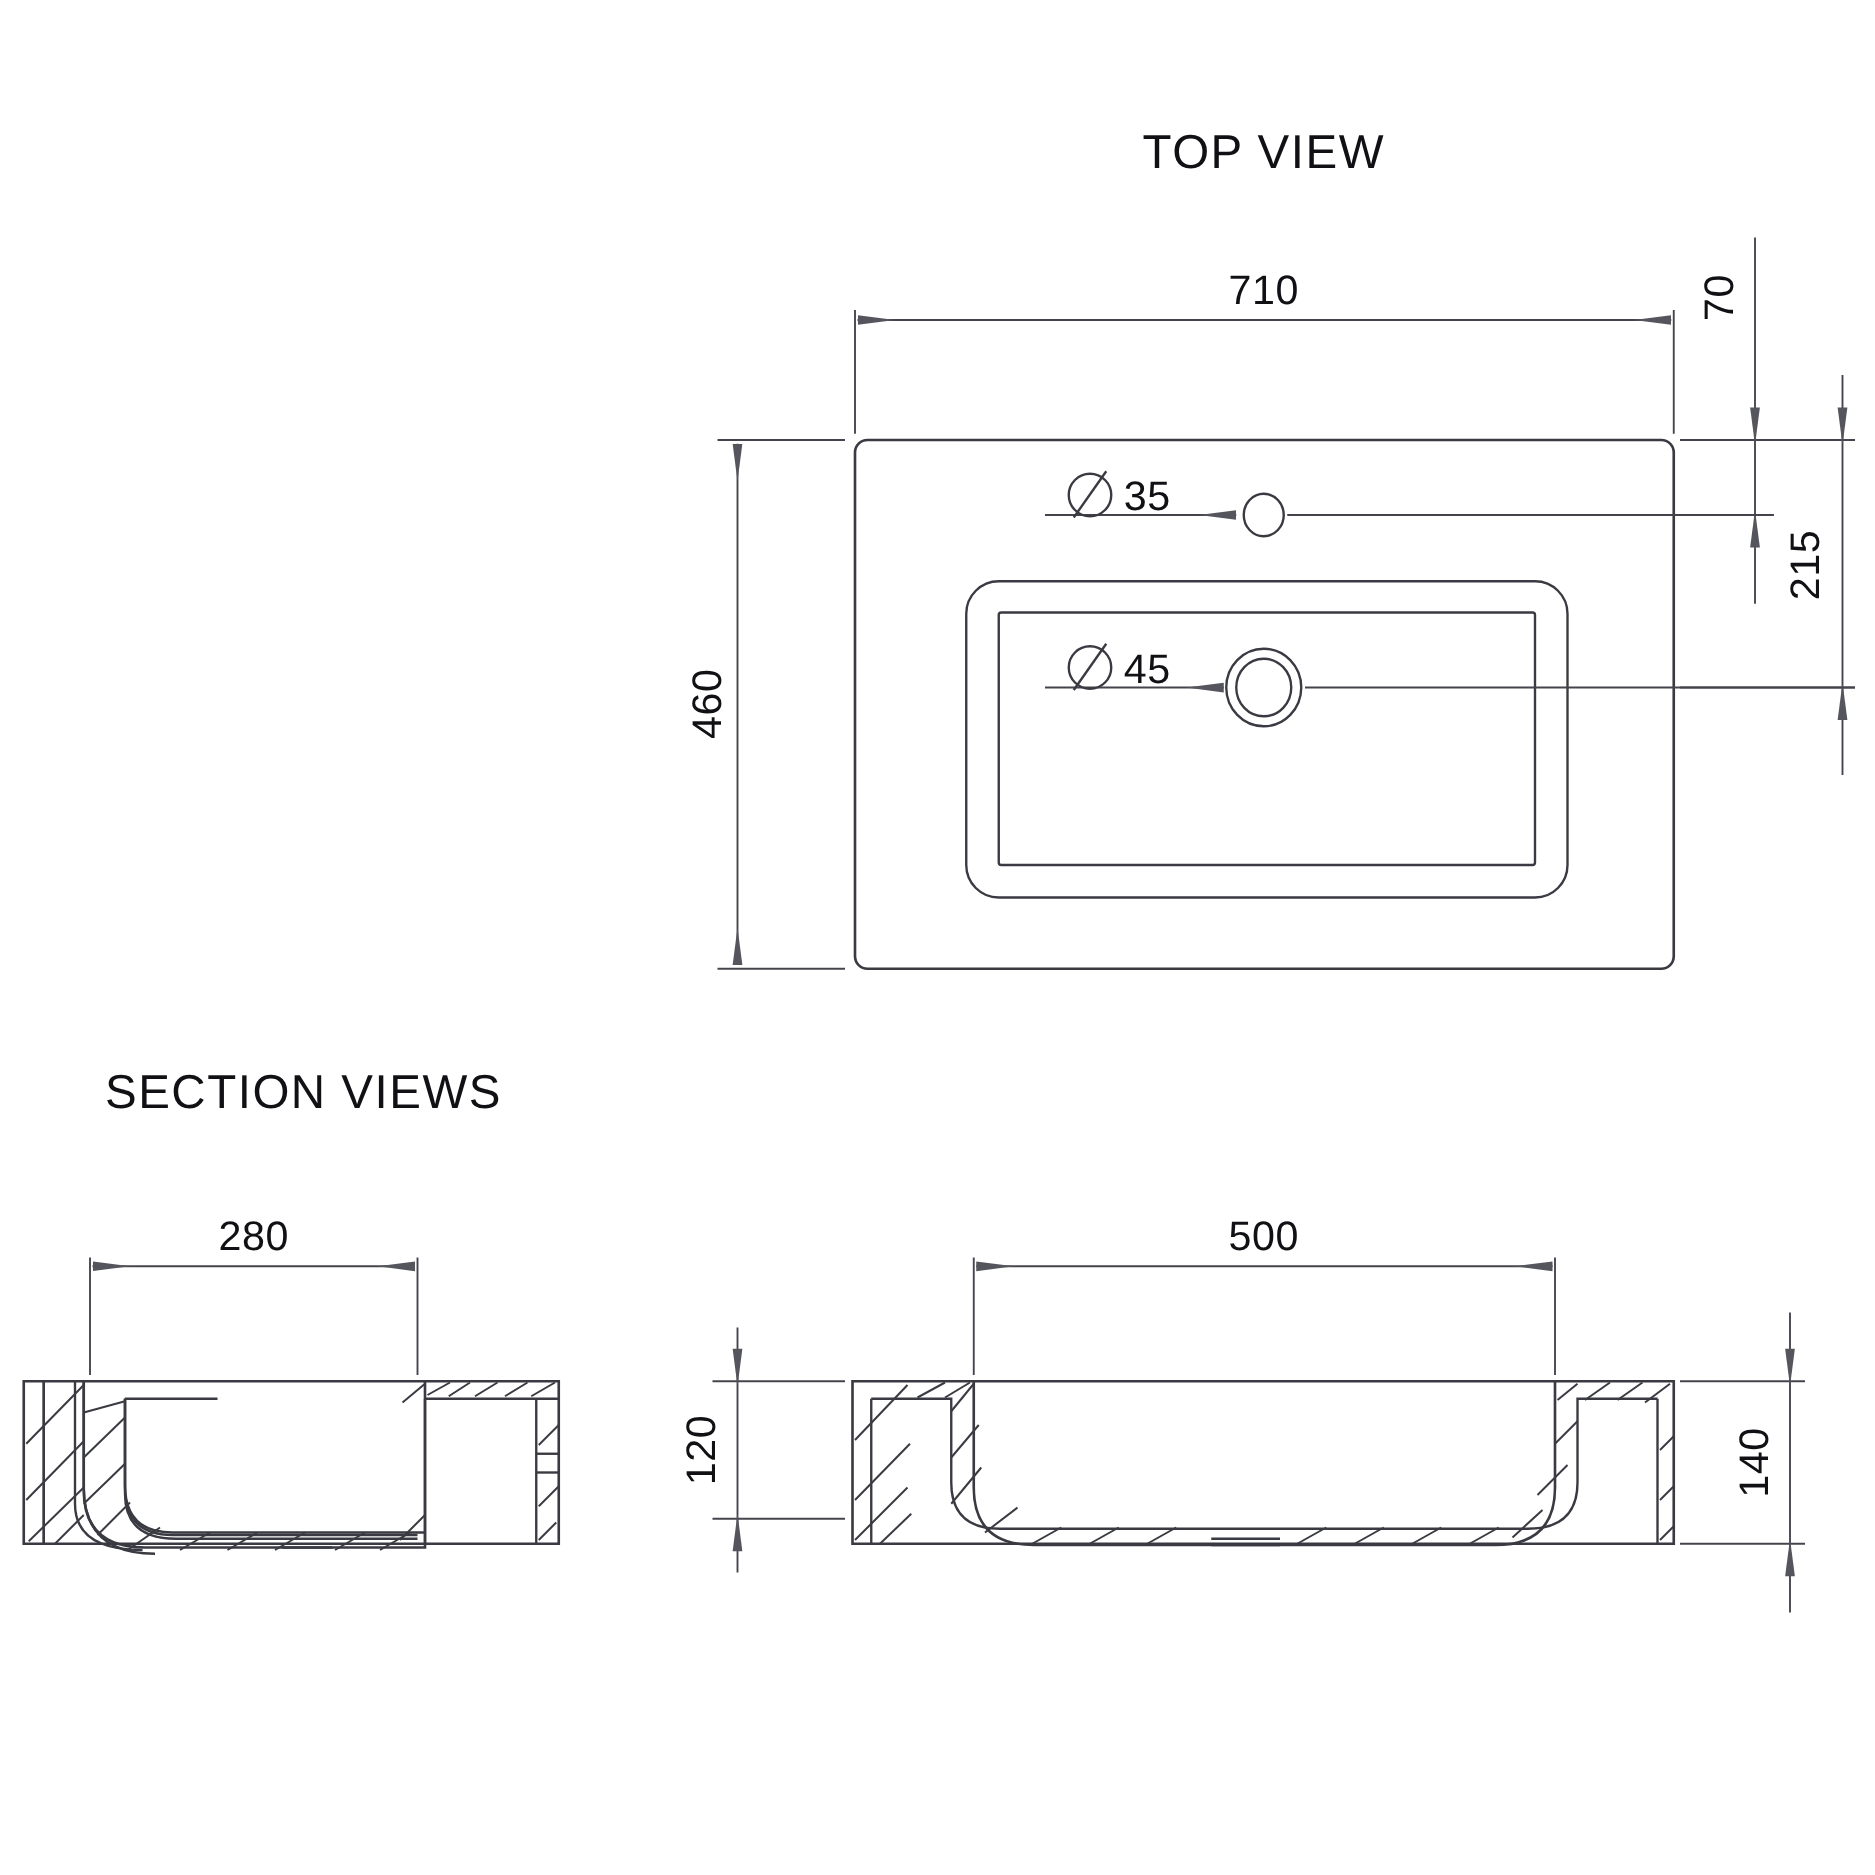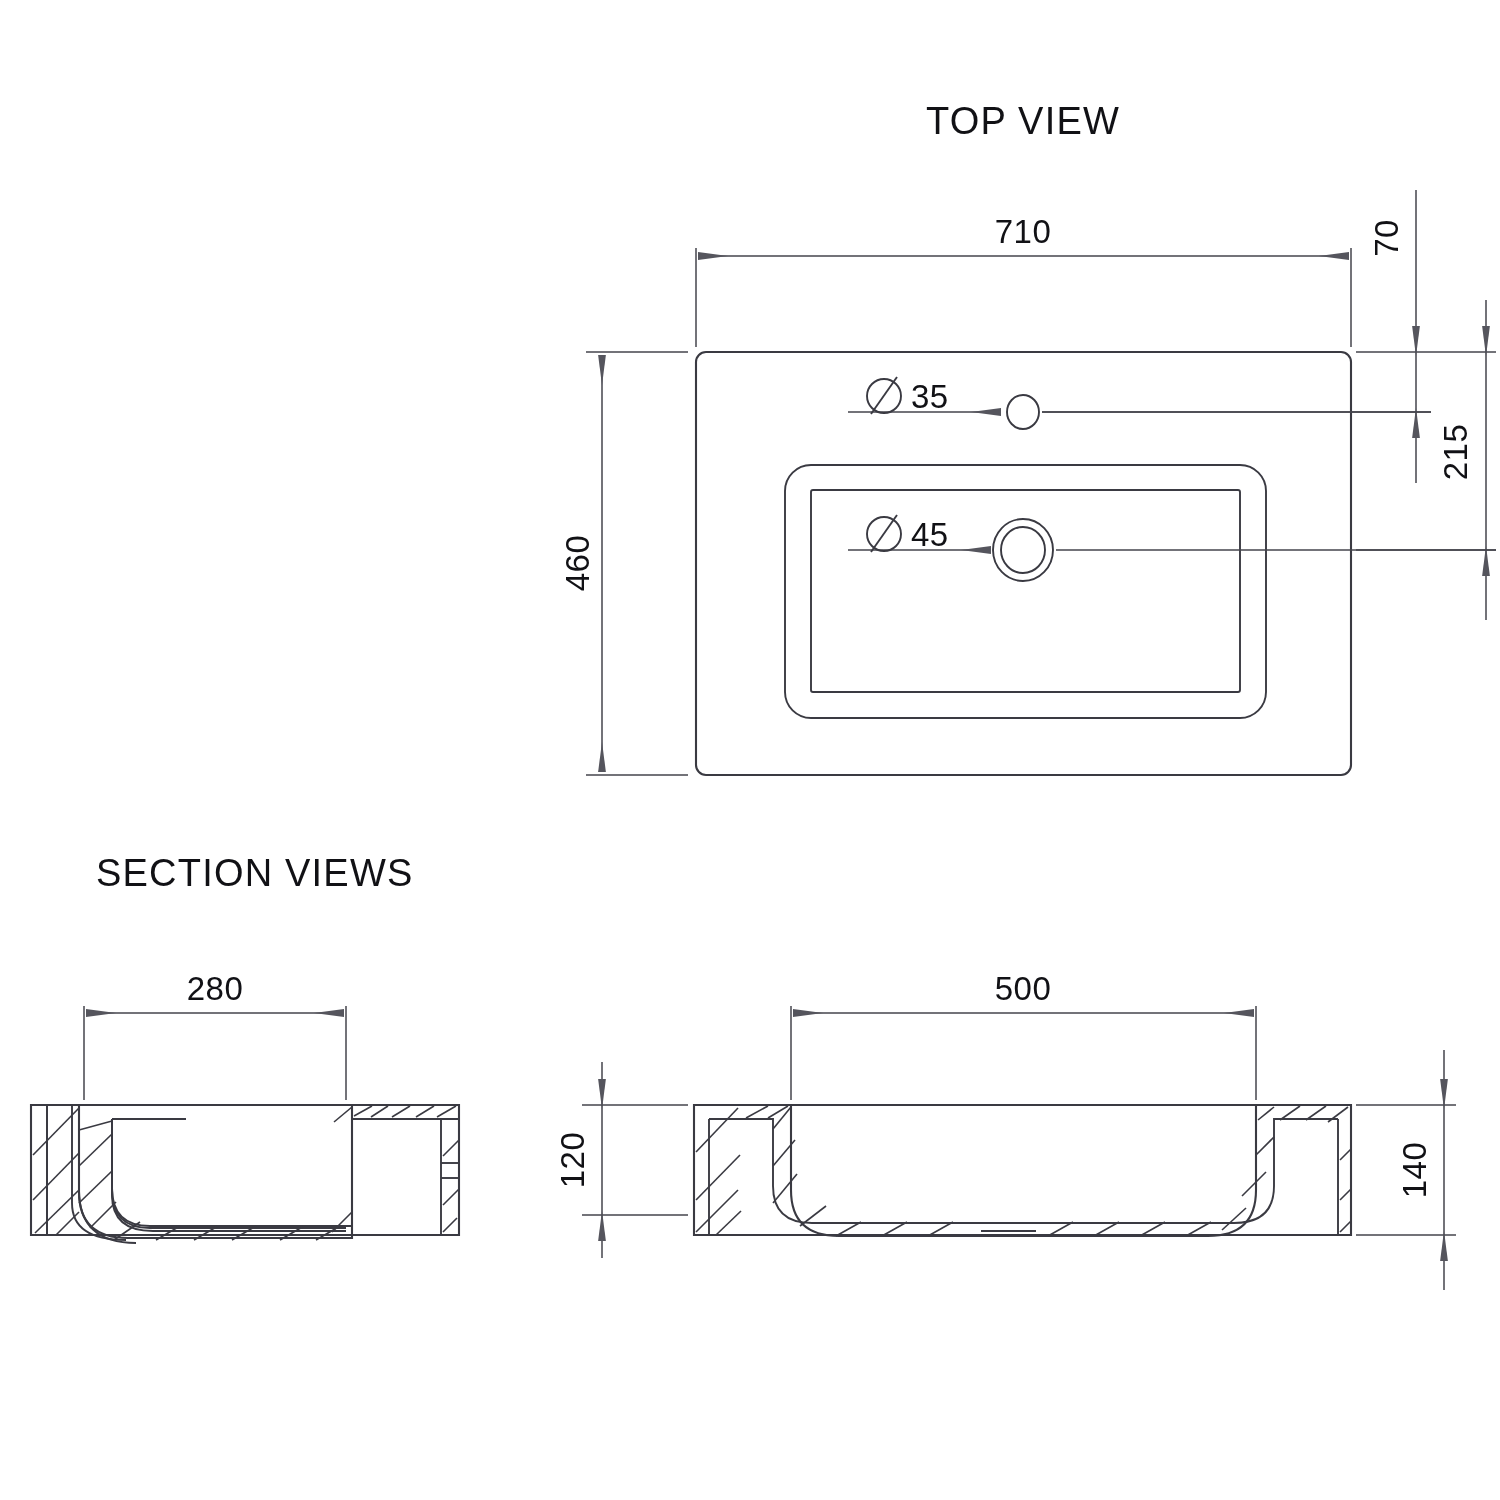--- a/index.html
+++ b/index.html
@@ -10,21 +10,21 @@
   body {
     width: 1500px;
     height: 1500px;
     font-family: "Liberation Sans", sans-serif;
     color: #1a1a1a;
     position: relative;
     overflow: hidden;
   }
   #drawing-root {
     position: absolute;
-    left: 16px;
+    left: 4px;
     top: 0;
     width: 1476px;
     height: 1500px;
   }
   svg.sheet {
     display: block;
     width: 1500px;
     height: 1500px;
   }
   .obj      { fill: none; stroke: #3a3a42; stroke-width: 2.1; }

